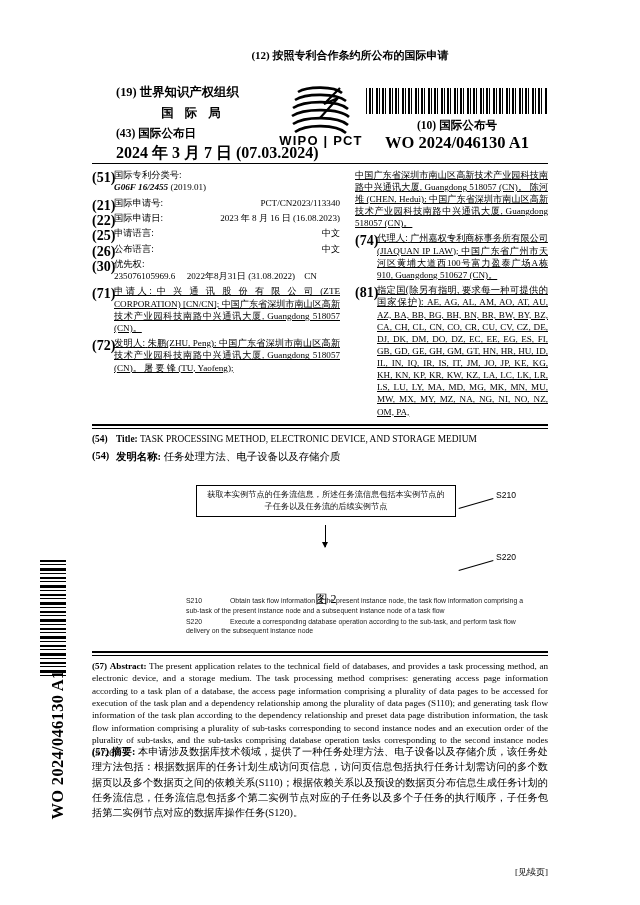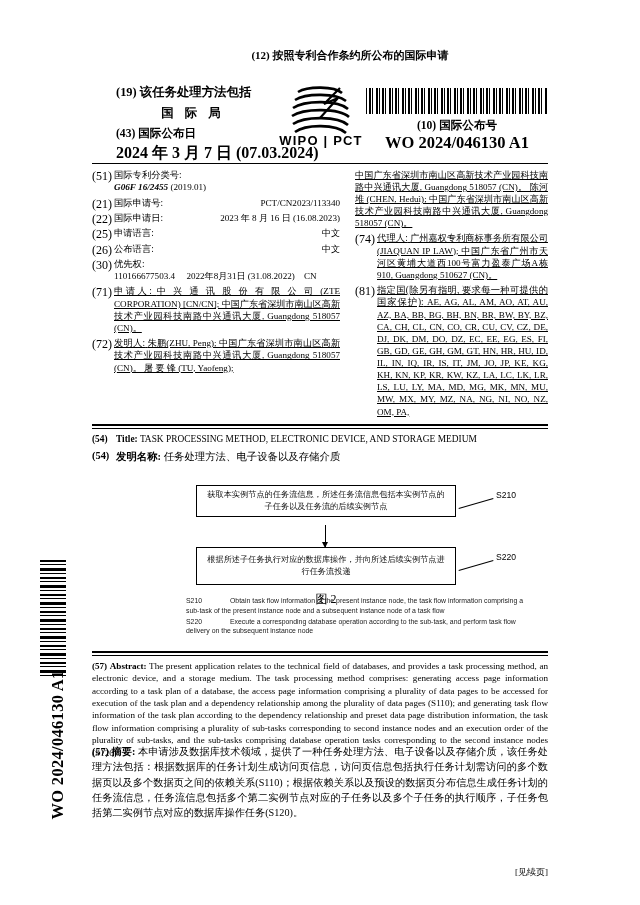--- a/index.html
+++ b/index.html
@@ -159,22 +159,22 @@
     text-align: justify;
   }
   .col-left  { left: 92px;  top: 169px; width: 248px; }
   .col-right { left: 355px; top: 169px; width: 193px; }
 
   .fld { position: relative; margin-bottom: 3.0px; }
   .fld-tag {
     position: absolute;
     left: 0; top: 0;
     width: 20px;
-    font-weight: normal;
-    font-size: 12px;
+    font-weight: bold;
+    font-size: 14px;
   }
   .fld-body { margin-left: 22px; }
   .fld-body.nopad { margin-left: 0; }
 
   .lbl { font-size: 9.3px; }
   .ipc { font-style: italic; font-weight: bold; font-size: 9.2px; }
   .just-cn { text-align: justify; text-justify: inter-character; text-decoration: underline; }
 
   .rowline { display: flex; }
   .rowline .a { flex: 0 0 auto; }
@@ -300,21 +300,21 @@
     <div class="spine-number">WO 2024/046130 A1</div>
   </div>
 
   <div class="hdr-title">
     <span class="num">(12)</span>
     <span>按照专利合作条约所公布的国际申请</span>
   </div>
 
   <div class="wipo-org">
     <span>(19)</span>
-    <span>该任务处理方法包括</span>
+    <span>世界知识产权组织</span>
     <span class="line2">国 际 局</span>
   </div>
 
   <div class="pubdate-label">
     <span>(43)</span>
     <span>国际公布日</span>
   </div>
   <div class="pubdate-value">2024 年 3 月 7 日 (07.03.2024)</div>
 
   <div class="logo">
@@ -385,21 +385,21 @@
       <div class="fld-body rowline">
         <span class="a lbl">公布语言:</span>
         <span class="b">中文</span>
       </div>
     </div>
 
     <div class="fld">
       <span class="fld-tag">(30)</span>
       <div class="fld-body">
         <span class="lbl">优先权:</span><br>
-        <span>110166677503.4</span>
+        <span>235076105969.6</span>
         &nbsp;&nbsp;&nbsp;
         <span>2022年8月31日 (31.08.2022)</span>
         &nbsp;&nbsp;
         <span>CN</span>
       </div>
     </div>
 
     <div class="fld">
       <span class="fld-tag">(71)</span>
       <div class="fld-body just-cn">
@@ -455,21 +455,20 @@
       <div class="txt">
         <span class="key">发明名称:</span>
         <span>任务处理方法、电子设备以及存储介质</span>
       </div>
     </div>
   </div>
 
   <div class="figure">
     <div class="fbox fbox-1">获取本实例节点的任务流信息，所述任务流信息包括本实例节点的子任务以及任务流的后续实例节点</div>
     <div class="farrow"></div>
-    <div class="fbox fbox-2">根据所述子任务执行对应的数据库操作，并向所述后续实例节点进行任务流投递</div>
     <div class="fleader fleader-1"></div>
     <div class="fleader fleader-2"></div>
     <div class="flabel flabel-1">S210</div>
     <div class="flabel flabel-2">S220</div>
     <div class="fcaption">图 2</div>
   </div>
 
   <div class="steps">
     <div class="step">
       <span class="sid">S210</span>

